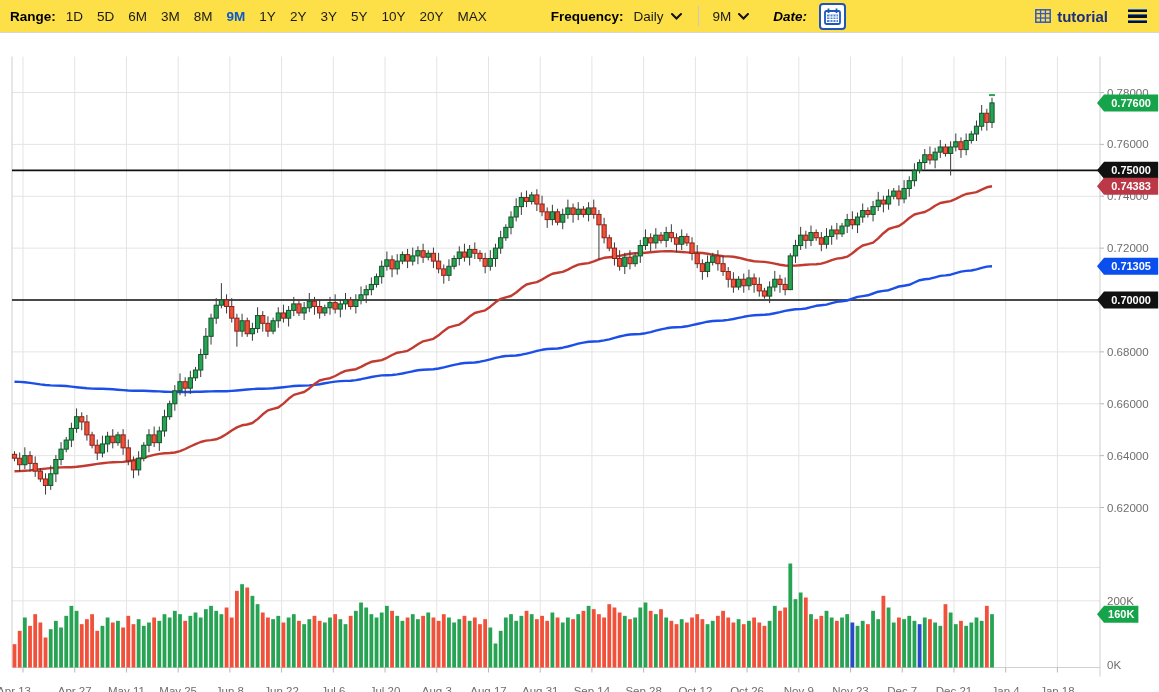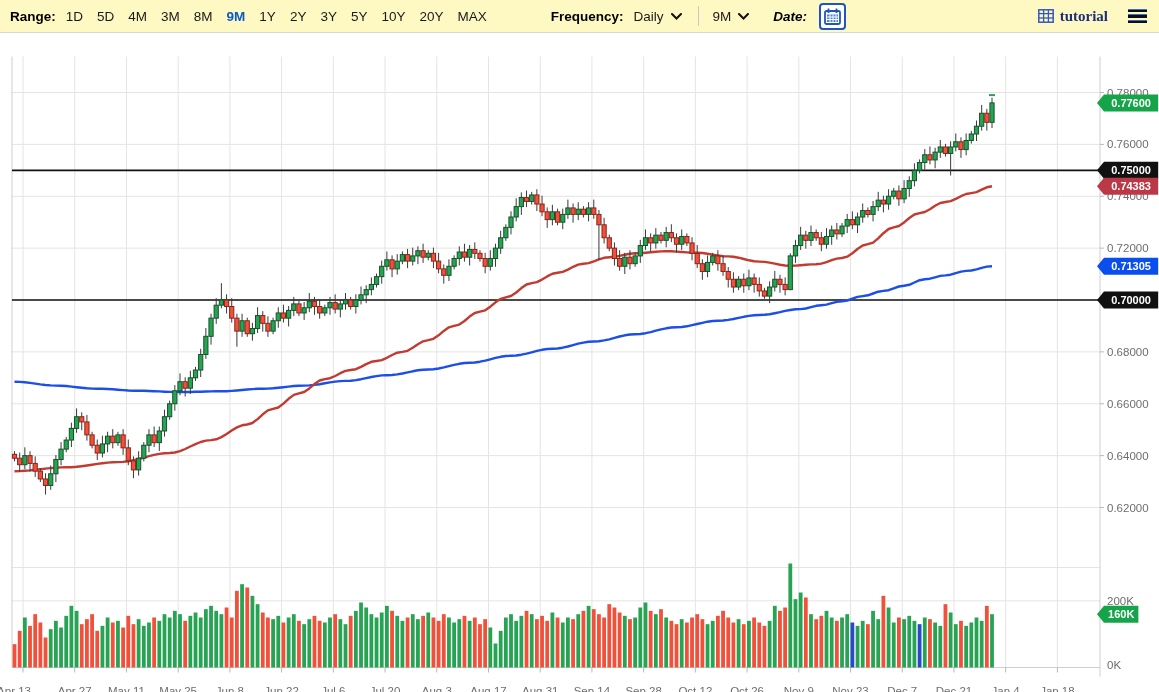--- a/index.html
+++ b/index.html
@@ -1,51 +1,51 @@
 <!DOCTYPE html>
 <html><head>
 <meta charset="utf-8">
 <style>
   html,body{margin:0;padding:0;background:#fff;width:1159px;height:692px;overflow:hidden;
     font-family:"Liberation Sans",sans-serif;-webkit-font-smoothing:antialiased;}
   #app{position:relative;width:1159px;height:692px;background:#fff;}
   
-  #toolbar{position:absolute;top:0;left:0;right:0;height:33px;background:#fef9c3;
+  #toolbar{position:absolute;top:0;left:0;right:0;height:33px;background:#fde047;
     border-bottom:1px solid #d6d6d6;display:flex;align-items:center;padding:0 10px;
     font-size:13.5px;color:#1a1a1a;z-index:5;box-sizing:border-box;}
   .tb-label{font-weight:700;color:#000;margin-right:10px;}
   #range-buttons{display:flex;align-items:center;text-align:center;}
   .range-btn{margin-right:14px;cursor:pointer;color:#1a1a1a;}
   .range-btn.selected{color:#0a58ca;font-weight:700;}
   .select-like{display:flex;align-items:center;cursor:pointer;margin-right:10px;}
   .select-like .val{margin-right:7px;}
   .chev{width:11px;height:7px;display:inline-block;}
   .divider{width:1px;height:20px;background:#c9c9c9;margin:0 14px 0 6px;}
   #date-btn{width:27px;height:27px;border:2px solid #2156b8;border-radius:4px;background:#fff;
     display:flex;align-items:center;justify-content:center;cursor:pointer;margin-left:2px;box-sizing:border-box;}
   #tb-spacer{flex:1;}
   #tutorial-link{display:flex;align-items:center;cursor:pointer;margin-right:18px;}
-  #tutorial-link .txt{font-weight:700;font-size:15px;color:#1d2f7a;margin-left:6px;font-family:Liberation Serif, serif;}
+  #tutorial-link .txt{font-weight:700;font-size:15px;color:#1d2f7a;margin-left:6px;}
   #menu-btn{display:flex;flex-direction:column;justify-content:center;cursor:pointer;padding:2px;}
   #menu-btn .bar{width:19px;height:3.2px;background:#0f0f0f;margin:1.1px 0;border-top:1px solid #2f6fd0;box-sizing:border-box;}
   
   #chart-wrap{position:absolute;top:33px;left:0;width:1159px;height:659px;}
   svg text{font-family:"Liberation Sans",sans-serif;}
 </style>
 </head>
 <body>
 
 <div id="app">
 
   <div id="toolbar">
     <span class="tb-label">Range:</span>
     <span id="range-buttons">
         <span class="range-btn">1D</span>
         <span class="range-btn">5D</span>
-        <span class="range-btn">4M</span>
+        <span class="range-btn">6M</span>
         <span class="range-btn">3M</span>
         <span class="range-btn">8M</span>
         <span class="range-btn selected">9M</span>
         <span class="range-btn">1Y</span>
         <span class="range-btn">2Y</span>
         <span class="range-btn">3Y</span>
         <span class="range-btn">5Y</span>
         <span class="range-btn">10Y</span>
         <span class="range-btn">20Y</span>
         <span class="range-btn">MAX</span>

